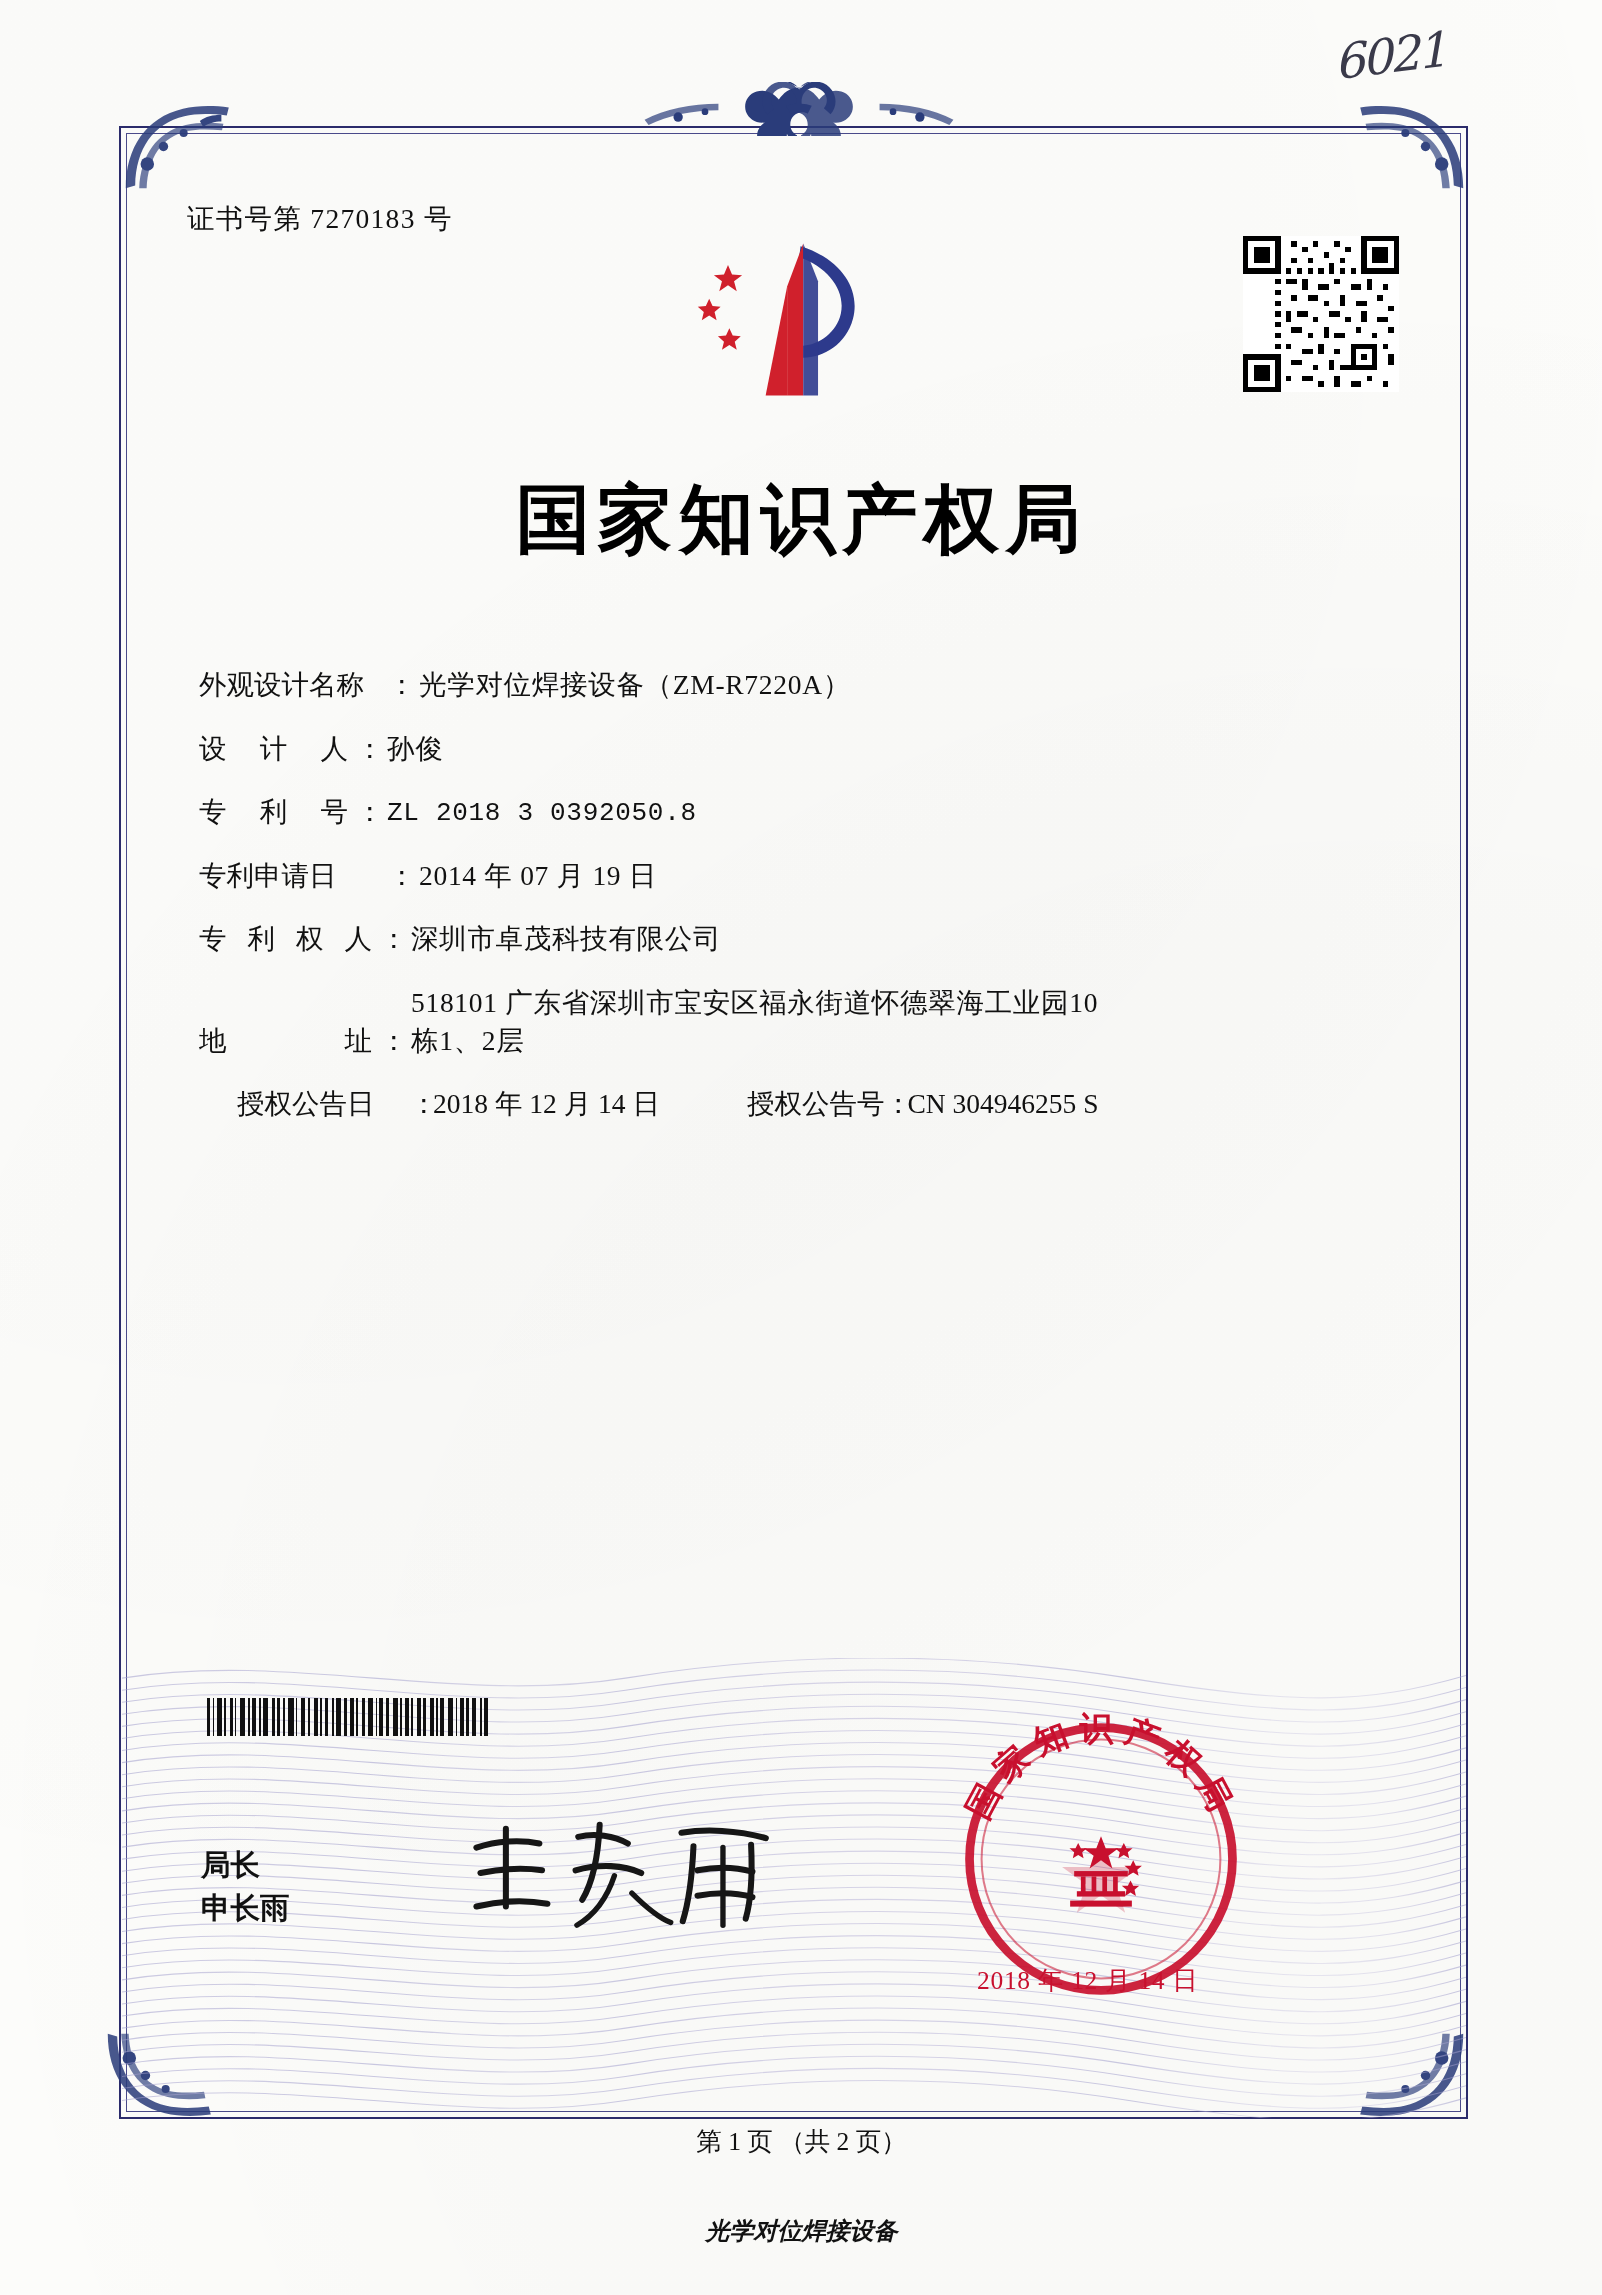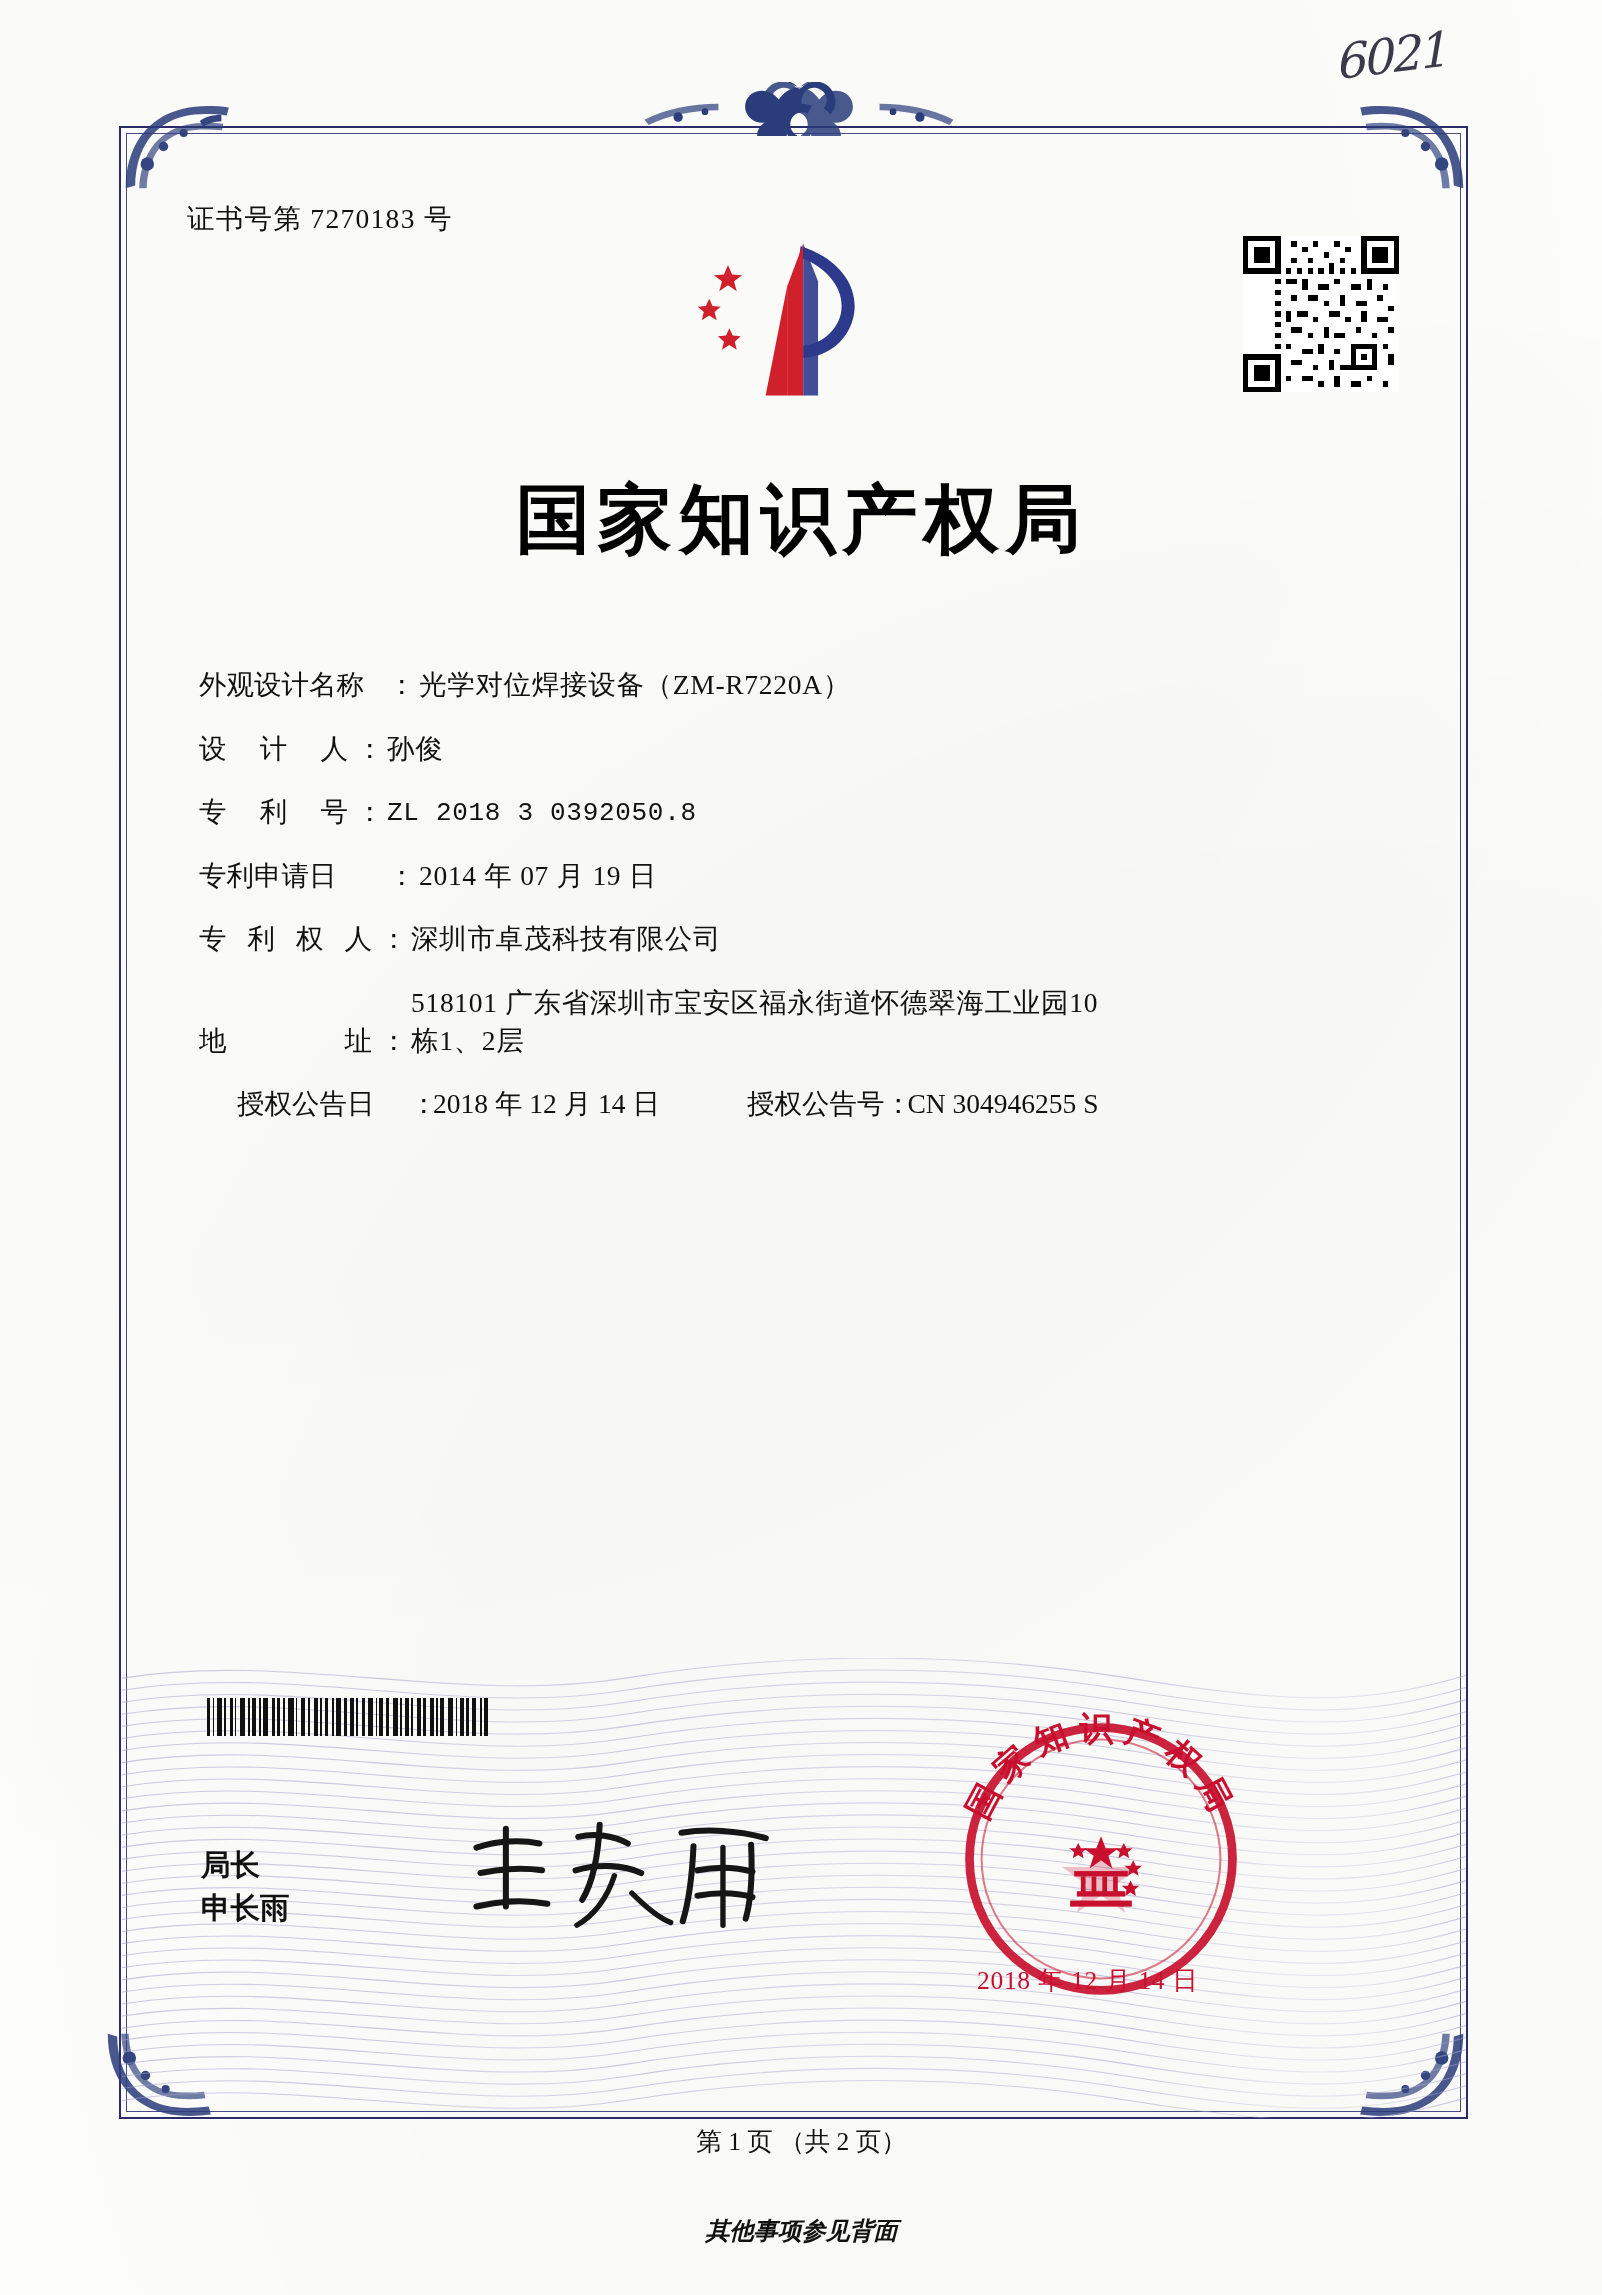--- a/index.html
+++ b/index.html
@@ -738,15 +738,15 @@
         <rect x="-14" y="-2" width="7" height="24"></rect>
         <rect x="2" y="-2" width="7" height="24"></rect>
         <rect x="18" y="-2" width="7" height="24"></rect>
         <rect x="-40" y="-10" width="80" height="8"></rect>
       </g>
     </g>
   </svg>
   <div class="seal-date">2018 年 12 月 14 日</div>
 
   <div class="page-number">第 1 页 （共 2 页）</div>
-  <div class="footer-note">其他事项参见背面</div>
+  <div class="footer-note">光学对位焊接设备</div>
 </div>
 
 
 </body></html>

